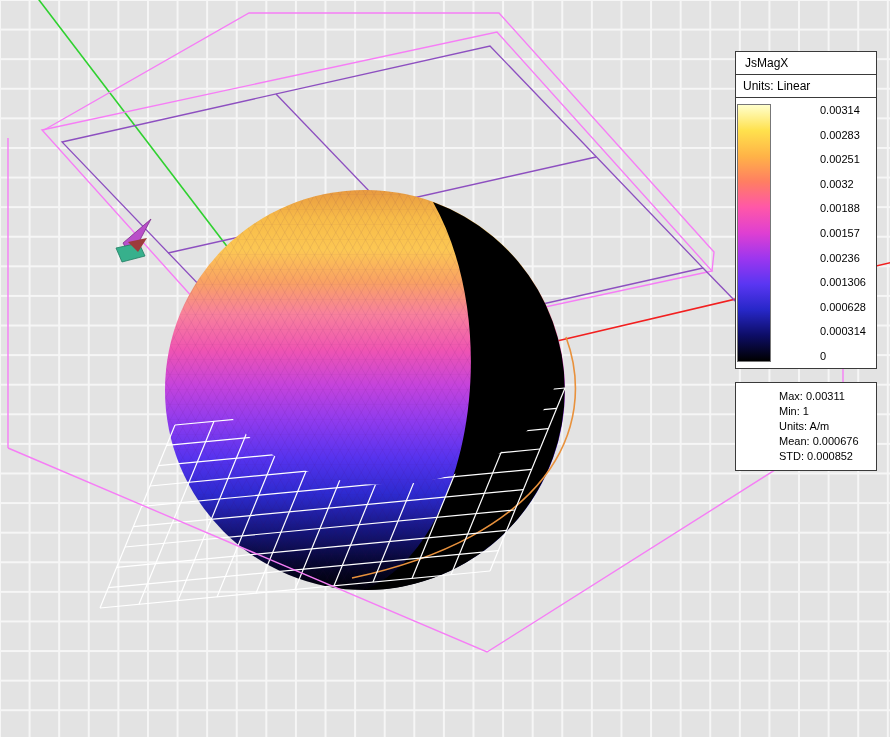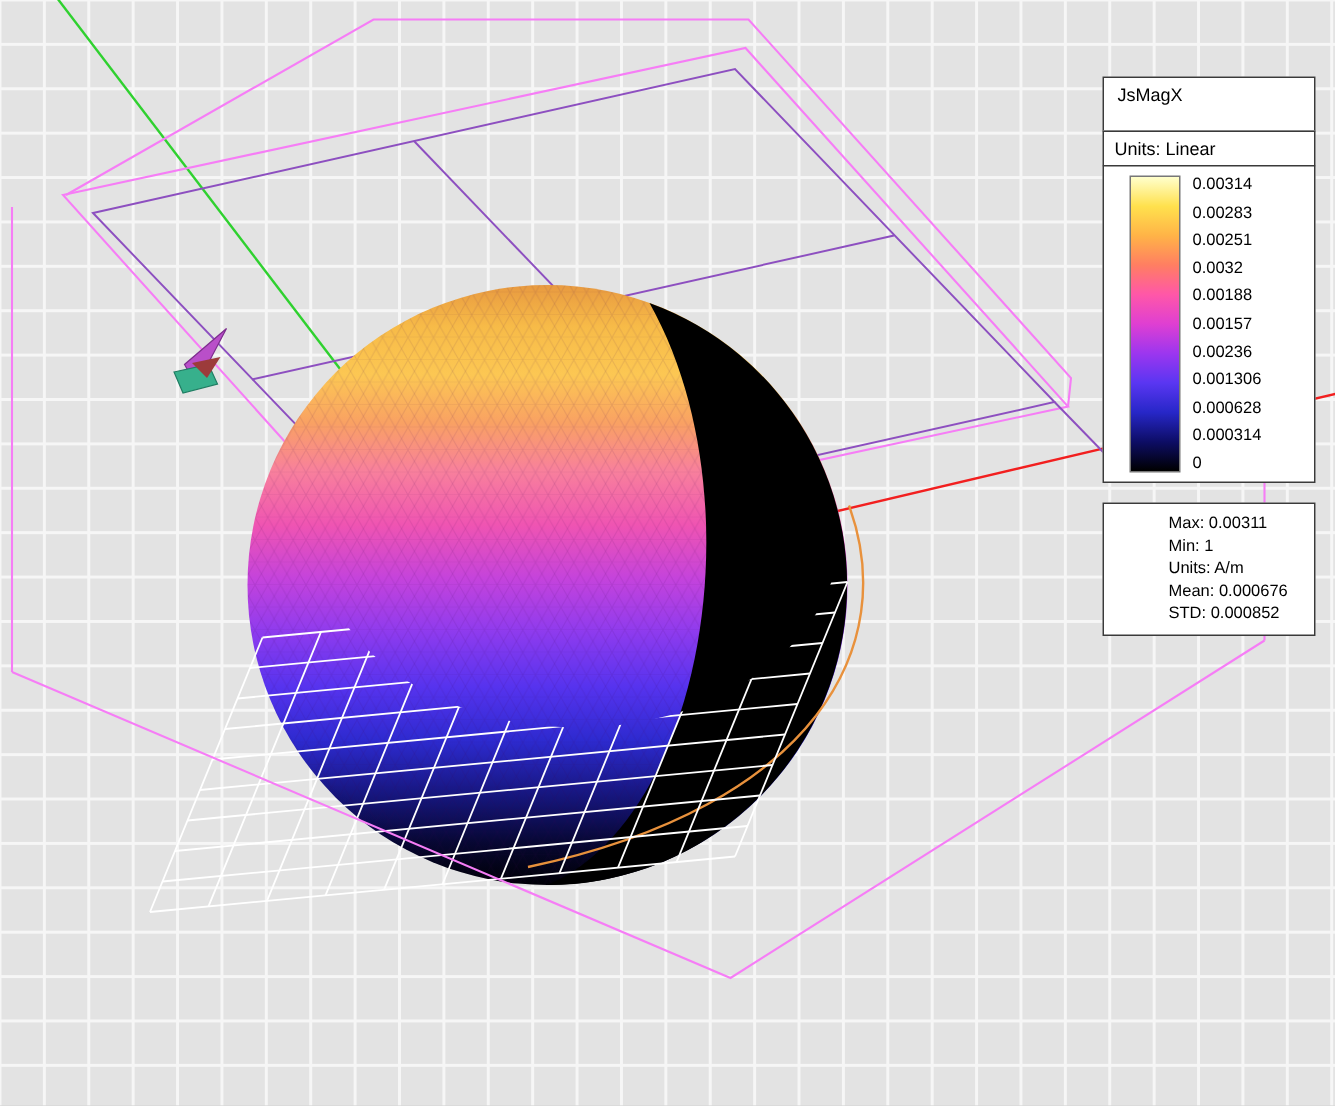--- a/index.html
+++ b/index.html
@@ -12,23 +12,23 @@
       linear-gradient(to bottom,#f6f6f6 2px,transparent 2px);
     background-size:29.6px 29.6px;
     background-position:-1px -1px;
   }
   .scene{position:absolute;left:0;top:0;}
   .legend{
     position:absolute;left:735px;top:51px;width:142px;
     font-family:"Liberation Sans",sans-serif;color:#000;
   }
   .lbox{background:#fff;border:1px solid #3a3a3a;box-sizing:border-box;}
-  .legend-title{height:37px;line-height:22px;padding-left:9px;font-size:12px;}
+  .legend-title{height:24px;line-height:22px;padding-left:9px;font-size:12px;}
   .legend-type{height:24px;line-height:22px;padding-left:7px;font-size:12px;margin-top:-1px;}
-  .legend-scale{height:212px;margin-top:-1px;display:flex;padding:6px 17px;}
+  .legend-scale{height:272px;margin-top:-1px;display:flex;padding:6px 1px;gap:41px;}
   .colorbar{
     width:34px;height:100%;border:1px solid #777;box-sizing:border-box;
     background:linear-gradient(to bottom,
       #ffffcc 0%, #ffe14d 10%, #ffb347 20%, #ff7e62 30%, #ff57a8 40%,
       #df3fd2 50%, #9c36ef 60%, #5a36f2 70%, #2727c8 80%, #0d0d66 90%, #000000 100%);
   }
   .scale-values{flex:1;display:flex;flex-direction:column;justify-content:space-between;padding-left:8px;font-size:11px;}
   .scale-value{height:12px;line-height:12px;white-space:nowrap;}
   .legend-stats{margin-top:13px;padding:6px 0 6px 7px;font-size:11px;line-height:15px;}
   .stat-line{white-space:nowrap;margin-left:36px;}

